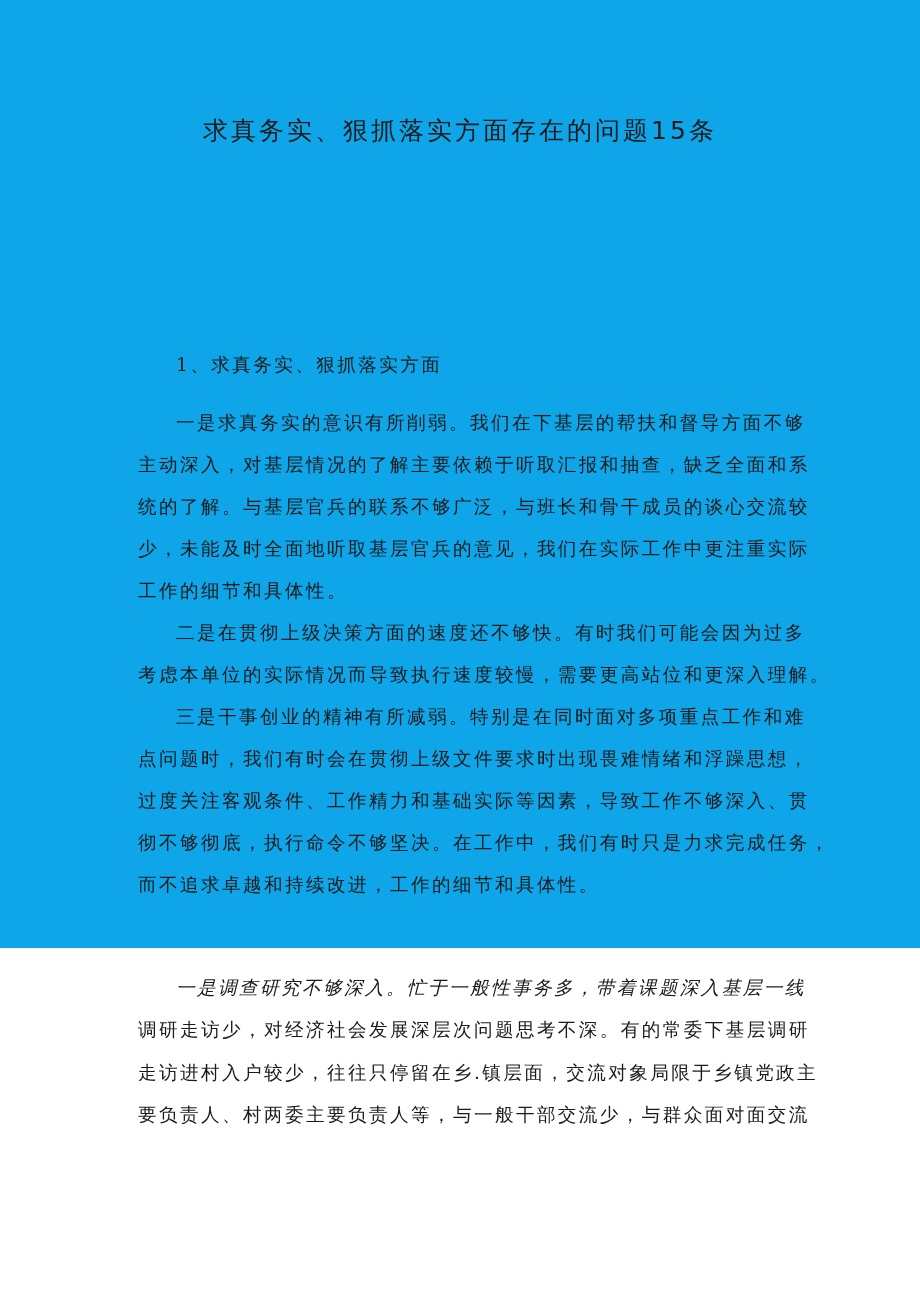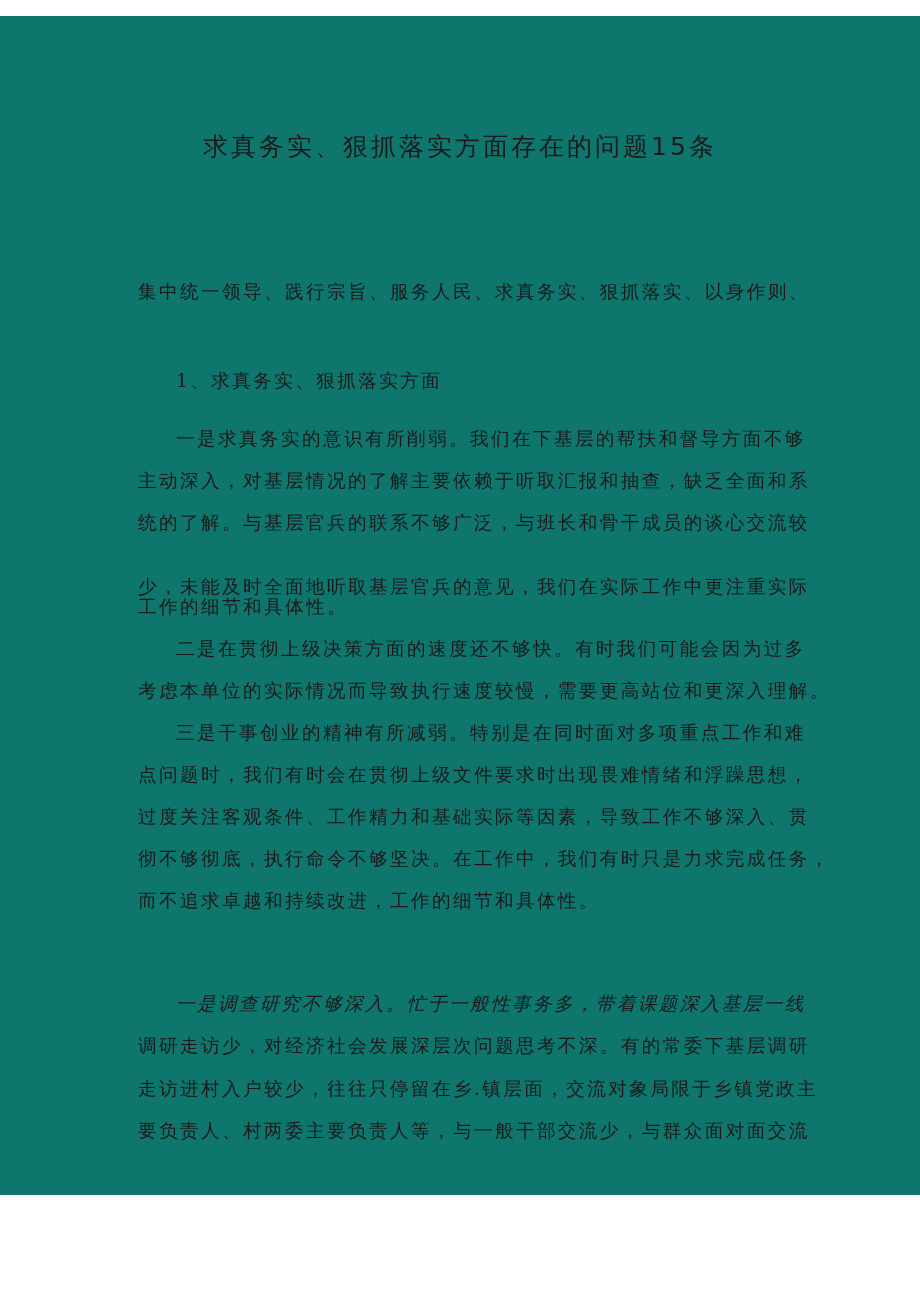--- a/index.html
+++ b/index.html
@@ -1,39 +1,38 @@
 <!DOCTYPE html>
 <html><head>
 <meta charset="utf-8">
 <style>
   html, body { margin: 0; padding: 0; background: #ffffff; }
   body { width: 920px; height: 1301px; position: relative; overflow: hidden;
          font-family: "DejaVu Serif", "Liberation Serif", serif; color: #1a1a1a; }
-  .page { position: absolute; left: 0; top: 16px; width: 920px; height: 1179px; background: #0f766e; }
+  .page { position: absolute; left: 0; top: 0; width: 920px; height: 948px; background: #0ea5e9; }
   .title { position: absolute; top: 114px; left: 0; width: 920px; text-align: center;
            font-family: "DejaVu Sans", "Liberation Sans", sans-serif; font-size: 25px;
            letter-spacing: 3px; color: #1a1a1a; }
   .line { position: absolute; left: 138px; font-size: 18.6px; letter-spacing: 2.4px;
           white-space: nowrap; color: #1a1a1a; }
   .ind { left: 176px; }
 </style>
 </head>
 <body>
 
 <div class="page">
   <div class="title">求真务实、狠抓落实方面存在的问题15条</div>
 
-  <div class="line" style="top:263px;">集中统一领导、践行宗旨、服务人民、求真务实、狠抓落实、以身作则、</div>
 
   <div class="line ind" style="top:352px;">1、求真务实、狠抓落实方面</div>
 
   <div class="line ind" style="top:410px;">一是求真务实的意识有所削弱。我们在下基层的帮扶和督导方面不够</div>
   <div class="line" style="top:452px;">主动深入，对基层情况的了解主要依赖于听取汇报和抽查，缺乏全面和系</div>
   <div class="line" style="top:494px;">统的了解。与基层官兵的联系不够广泛，与班长和骨干成员的谈心交流较</div>
-  <div class="line" style="top:536px;margin-top:22px;">少，未能及时全面地听取基层官兵的意见，我们在实际工作中更注重实际</div>
+  <div class="line" style="top:536px;">少，未能及时全面地听取基层官兵的意见，我们在实际工作中更注重实际</div>
   <div class="line" style="top:578px;">工作的细节和具体性。</div>
 
   <div class="line ind" style="top:620px;">二是在贯彻上级决策方面的速度还不够快。有时我们可能会因为过多</div>
   <div class="line" style="top:662px;">考虑本单位的实际情况而导致执行速度较慢，需要更高站位和更深入理解。</div>
 
   <div class="line ind" style="top:704px;">三是干事创业的精神有所减弱。特别是在同时面对多项重点工作和难</div>
   <div class="line" style="top:746px;">点问题时，我们有时会在贯彻上级文件要求时出现畏难情绪和浮躁思想，</div>
   <div class="line" style="top:788px;">过度关注客观条件、工作精力和基础实际等因素，导致工作不够深入、贯</div>
   <div class="line" style="top:830px;">彻不够彻底，执行命令不够坚决。在工作中，我们有时只是力求完成任务，</div>
   <div class="line" style="top:872px;">而不追求卓越和持续改进，工作的细节和具体性。</div>

